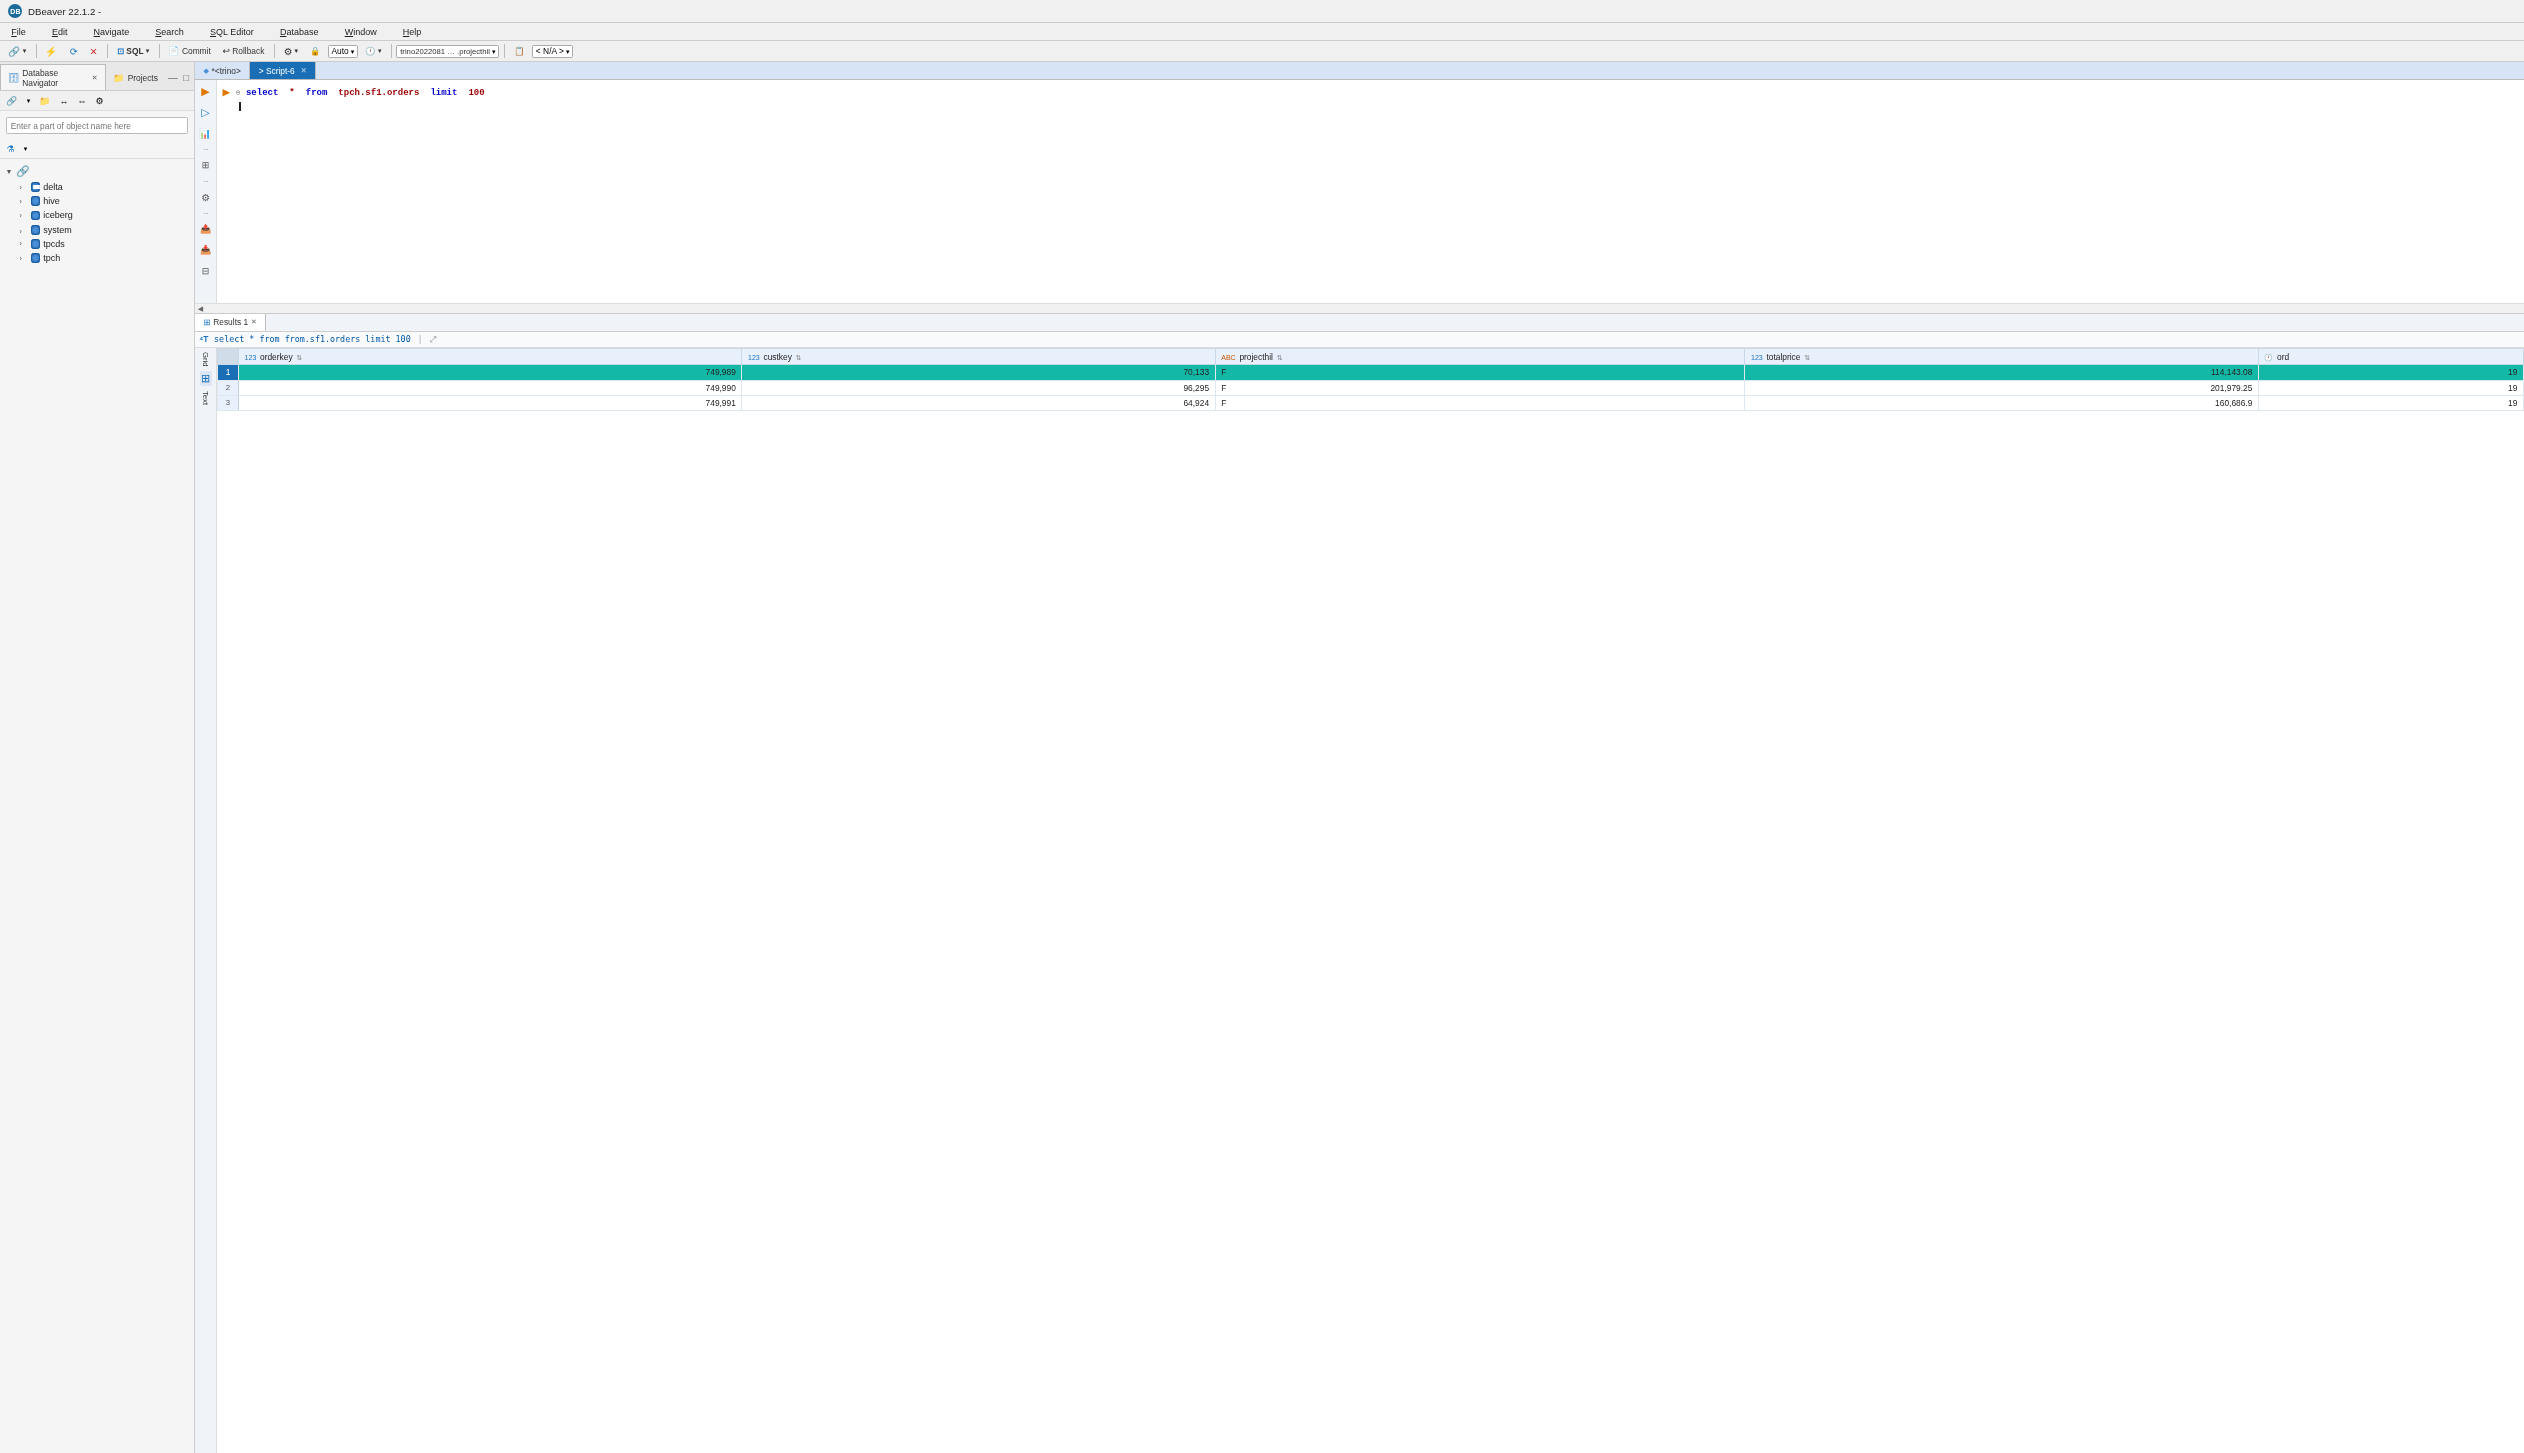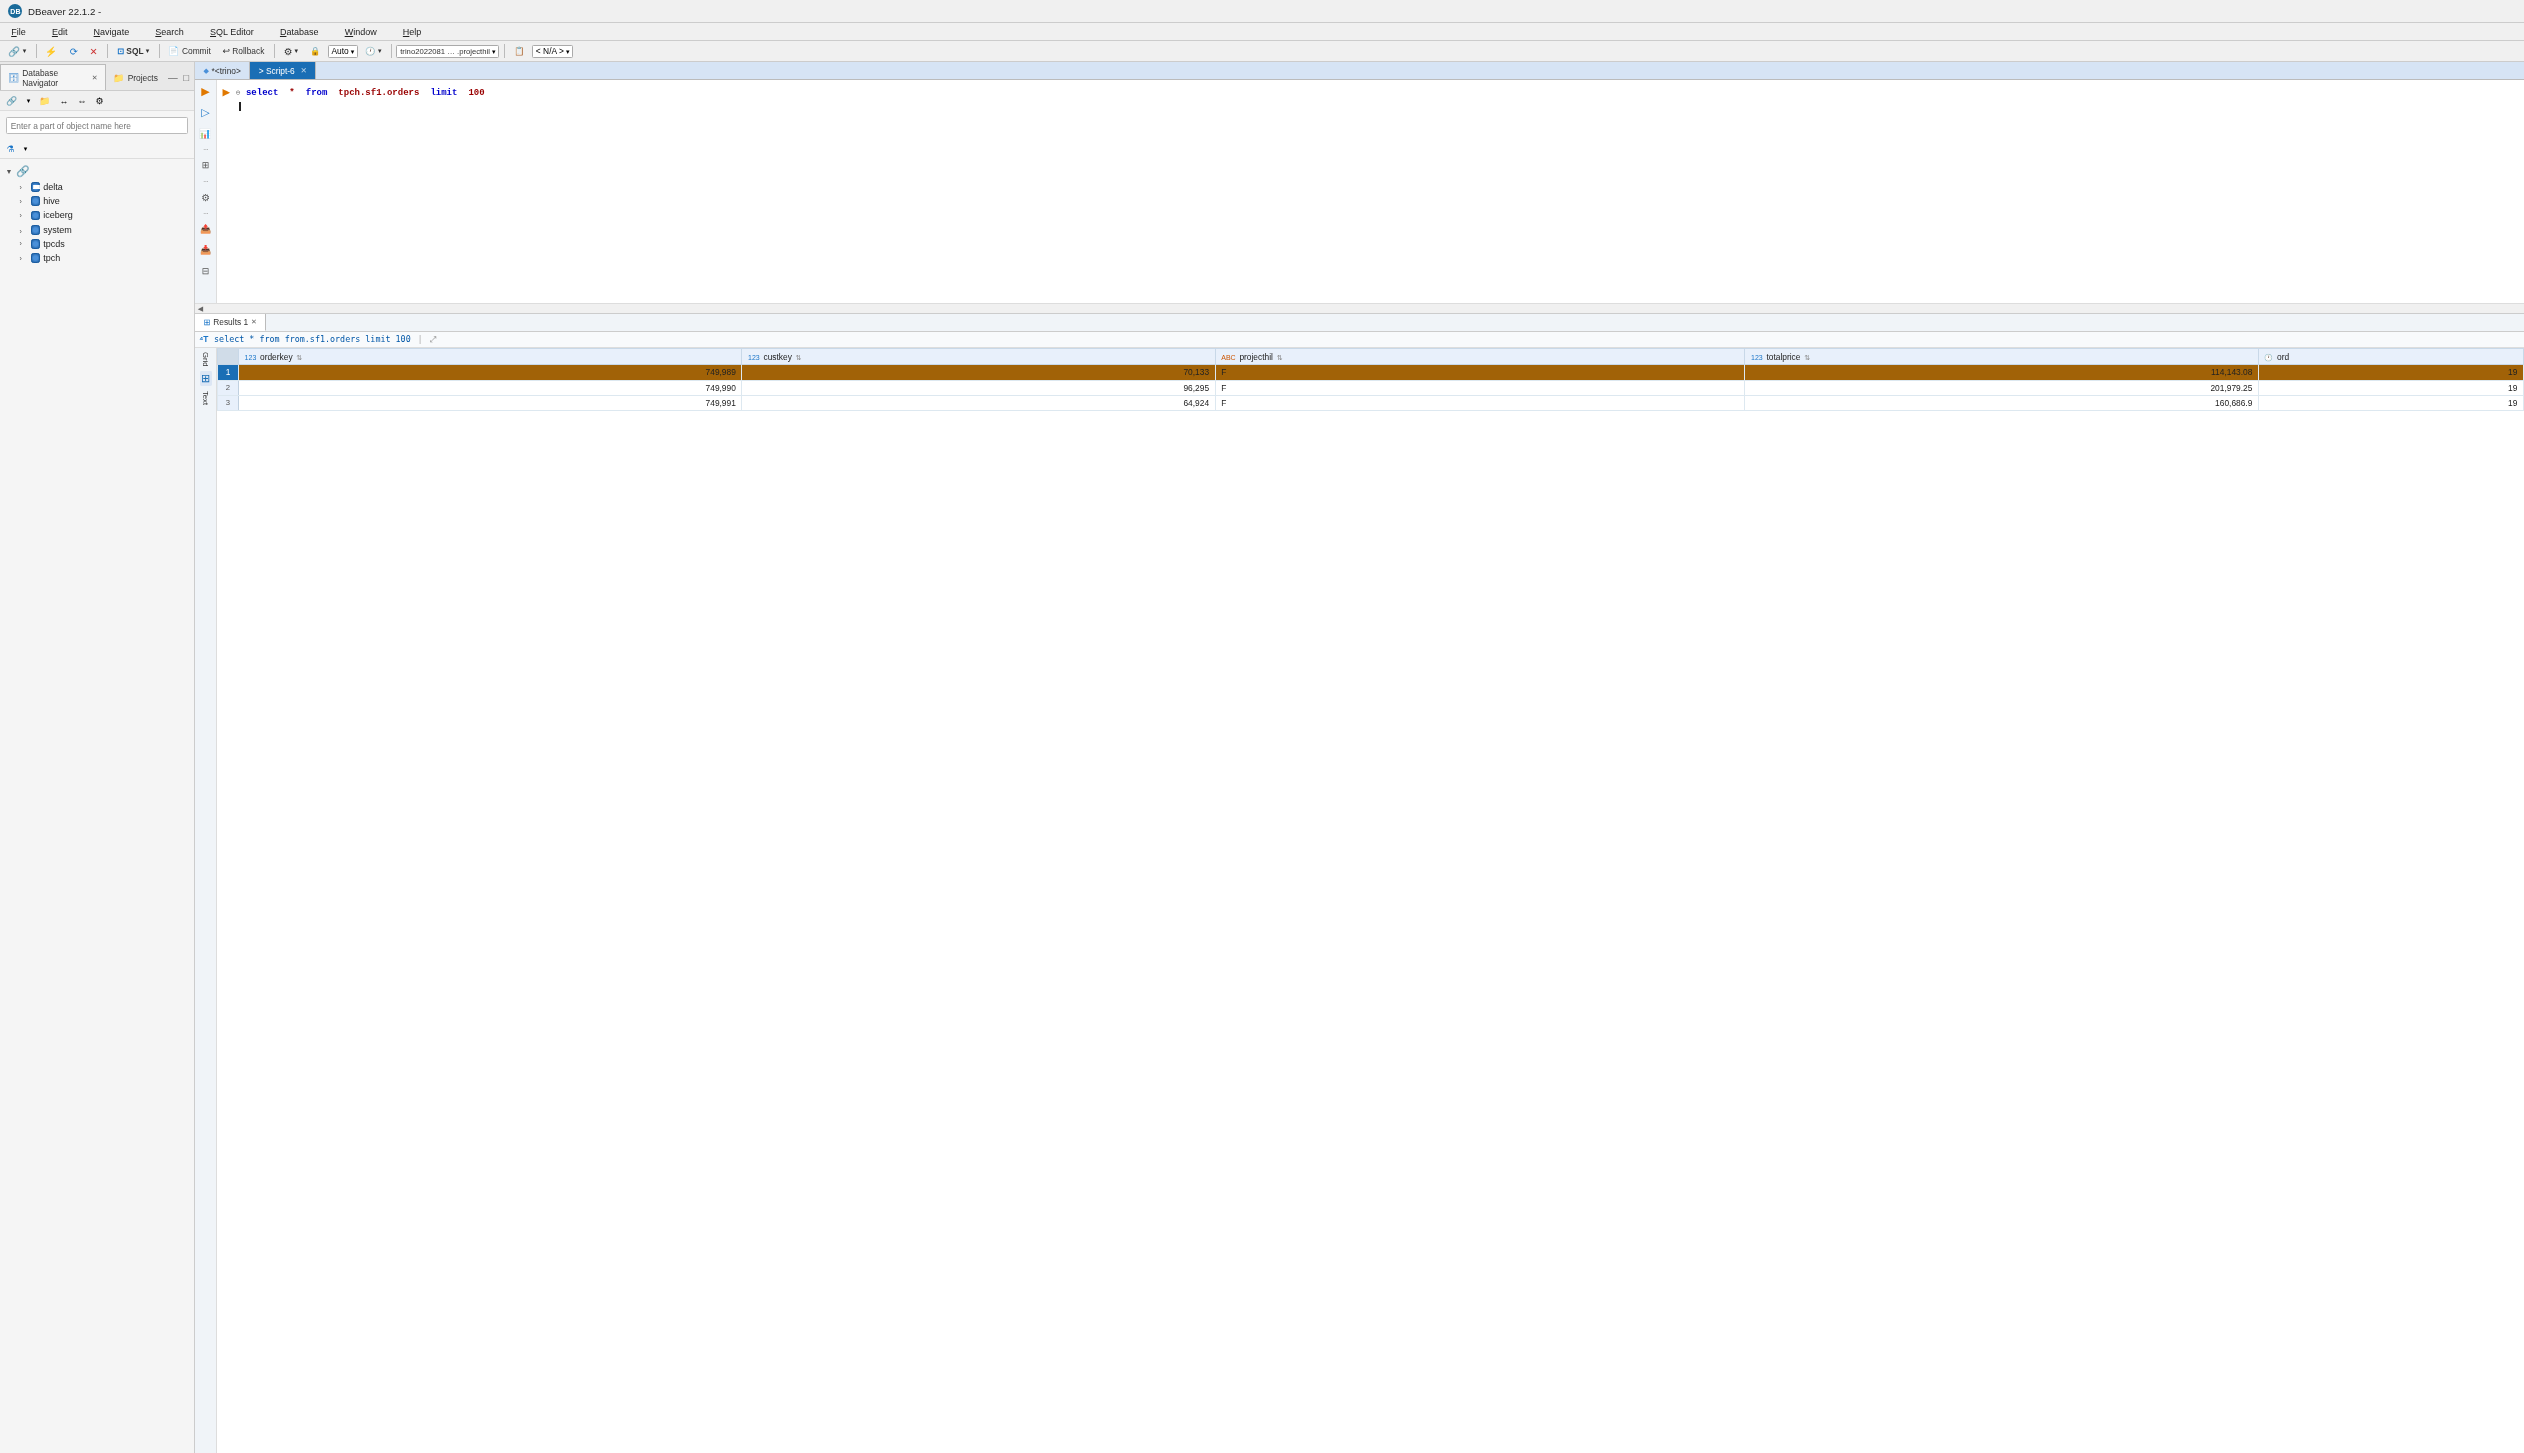--- a/index.html
+++ b/index.html
@@ -349,21 +349,21 @@
     }
     .data-table th .col-type { color: #1a75c8; font-size: 7px; margin-right: 1.4px; }
     .data-table th .sort-icon { color: #888; font-size: 7px; margin-left: 1.4px; }
     .data-table td {
       border: 0.7px solid #dde8f0;
       padding: 2.1px 5.6px;
       white-space: nowrap;
       color: #222;
     }
     .data-table tr:first-child td {  }
-    .data-table tr.selected td { background: #a16207; }
+    .data-table tr.selected td { background: #14b8a6; }
     .data-table tr.selected td:first-child { background: #1a6eb5; color: white; text-align: center; }
     .data-table tr:not(.selected) td:first-child { background: #e8f0fb; color: #555; text-align: center; font-size: 7.7px; border-right: 1.4px solid #c0d0e0; }
 
     .col-number { text-align: right; color: #333; }
     .col-string { color: #222; }
 
     .icon-db { display: inline-block; width: 9.7px; height: 9.7px; border-radius: 50%; background: #1a75c8; position: relative; }
     .icon-db::after { content: ''; position: absolute; top: 2.1px; left: 1.4px; width: 7px; height: 1.4px; background: white; border-radius: 0.7px; box-shadow: 0 2.1px 0 white; }
 
     .run-arrow { color: #e07800; font-size: 12.5px; }

